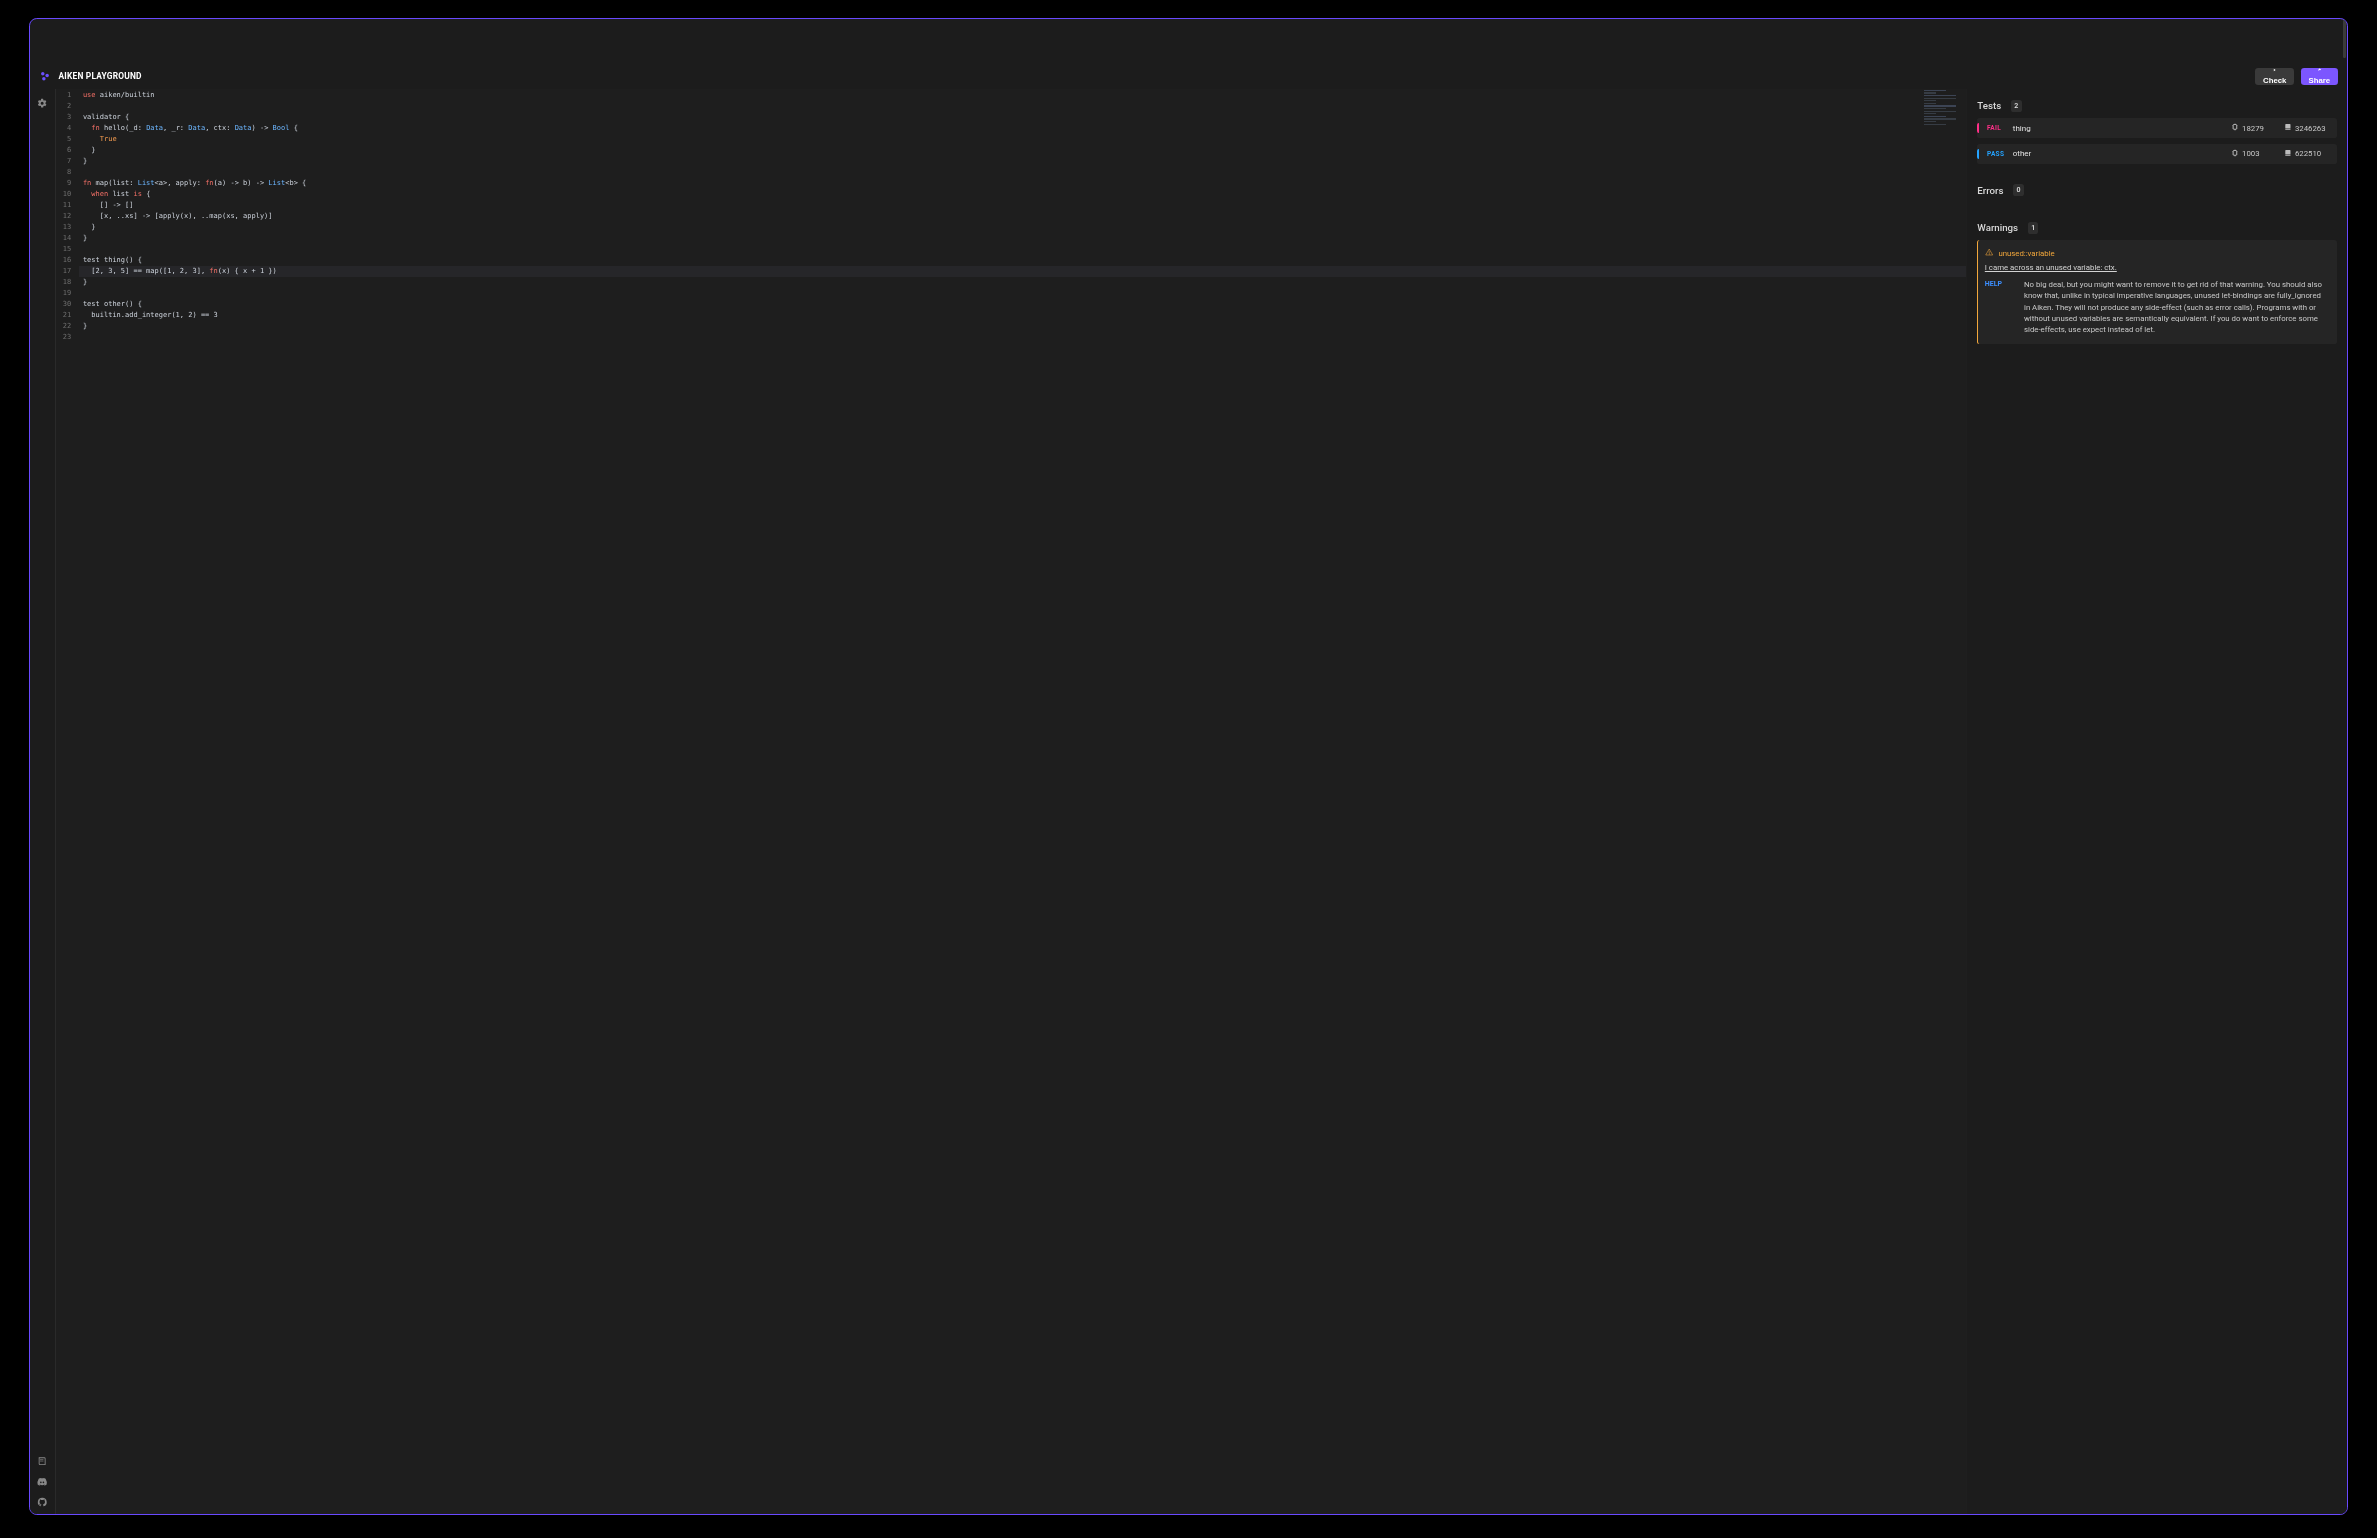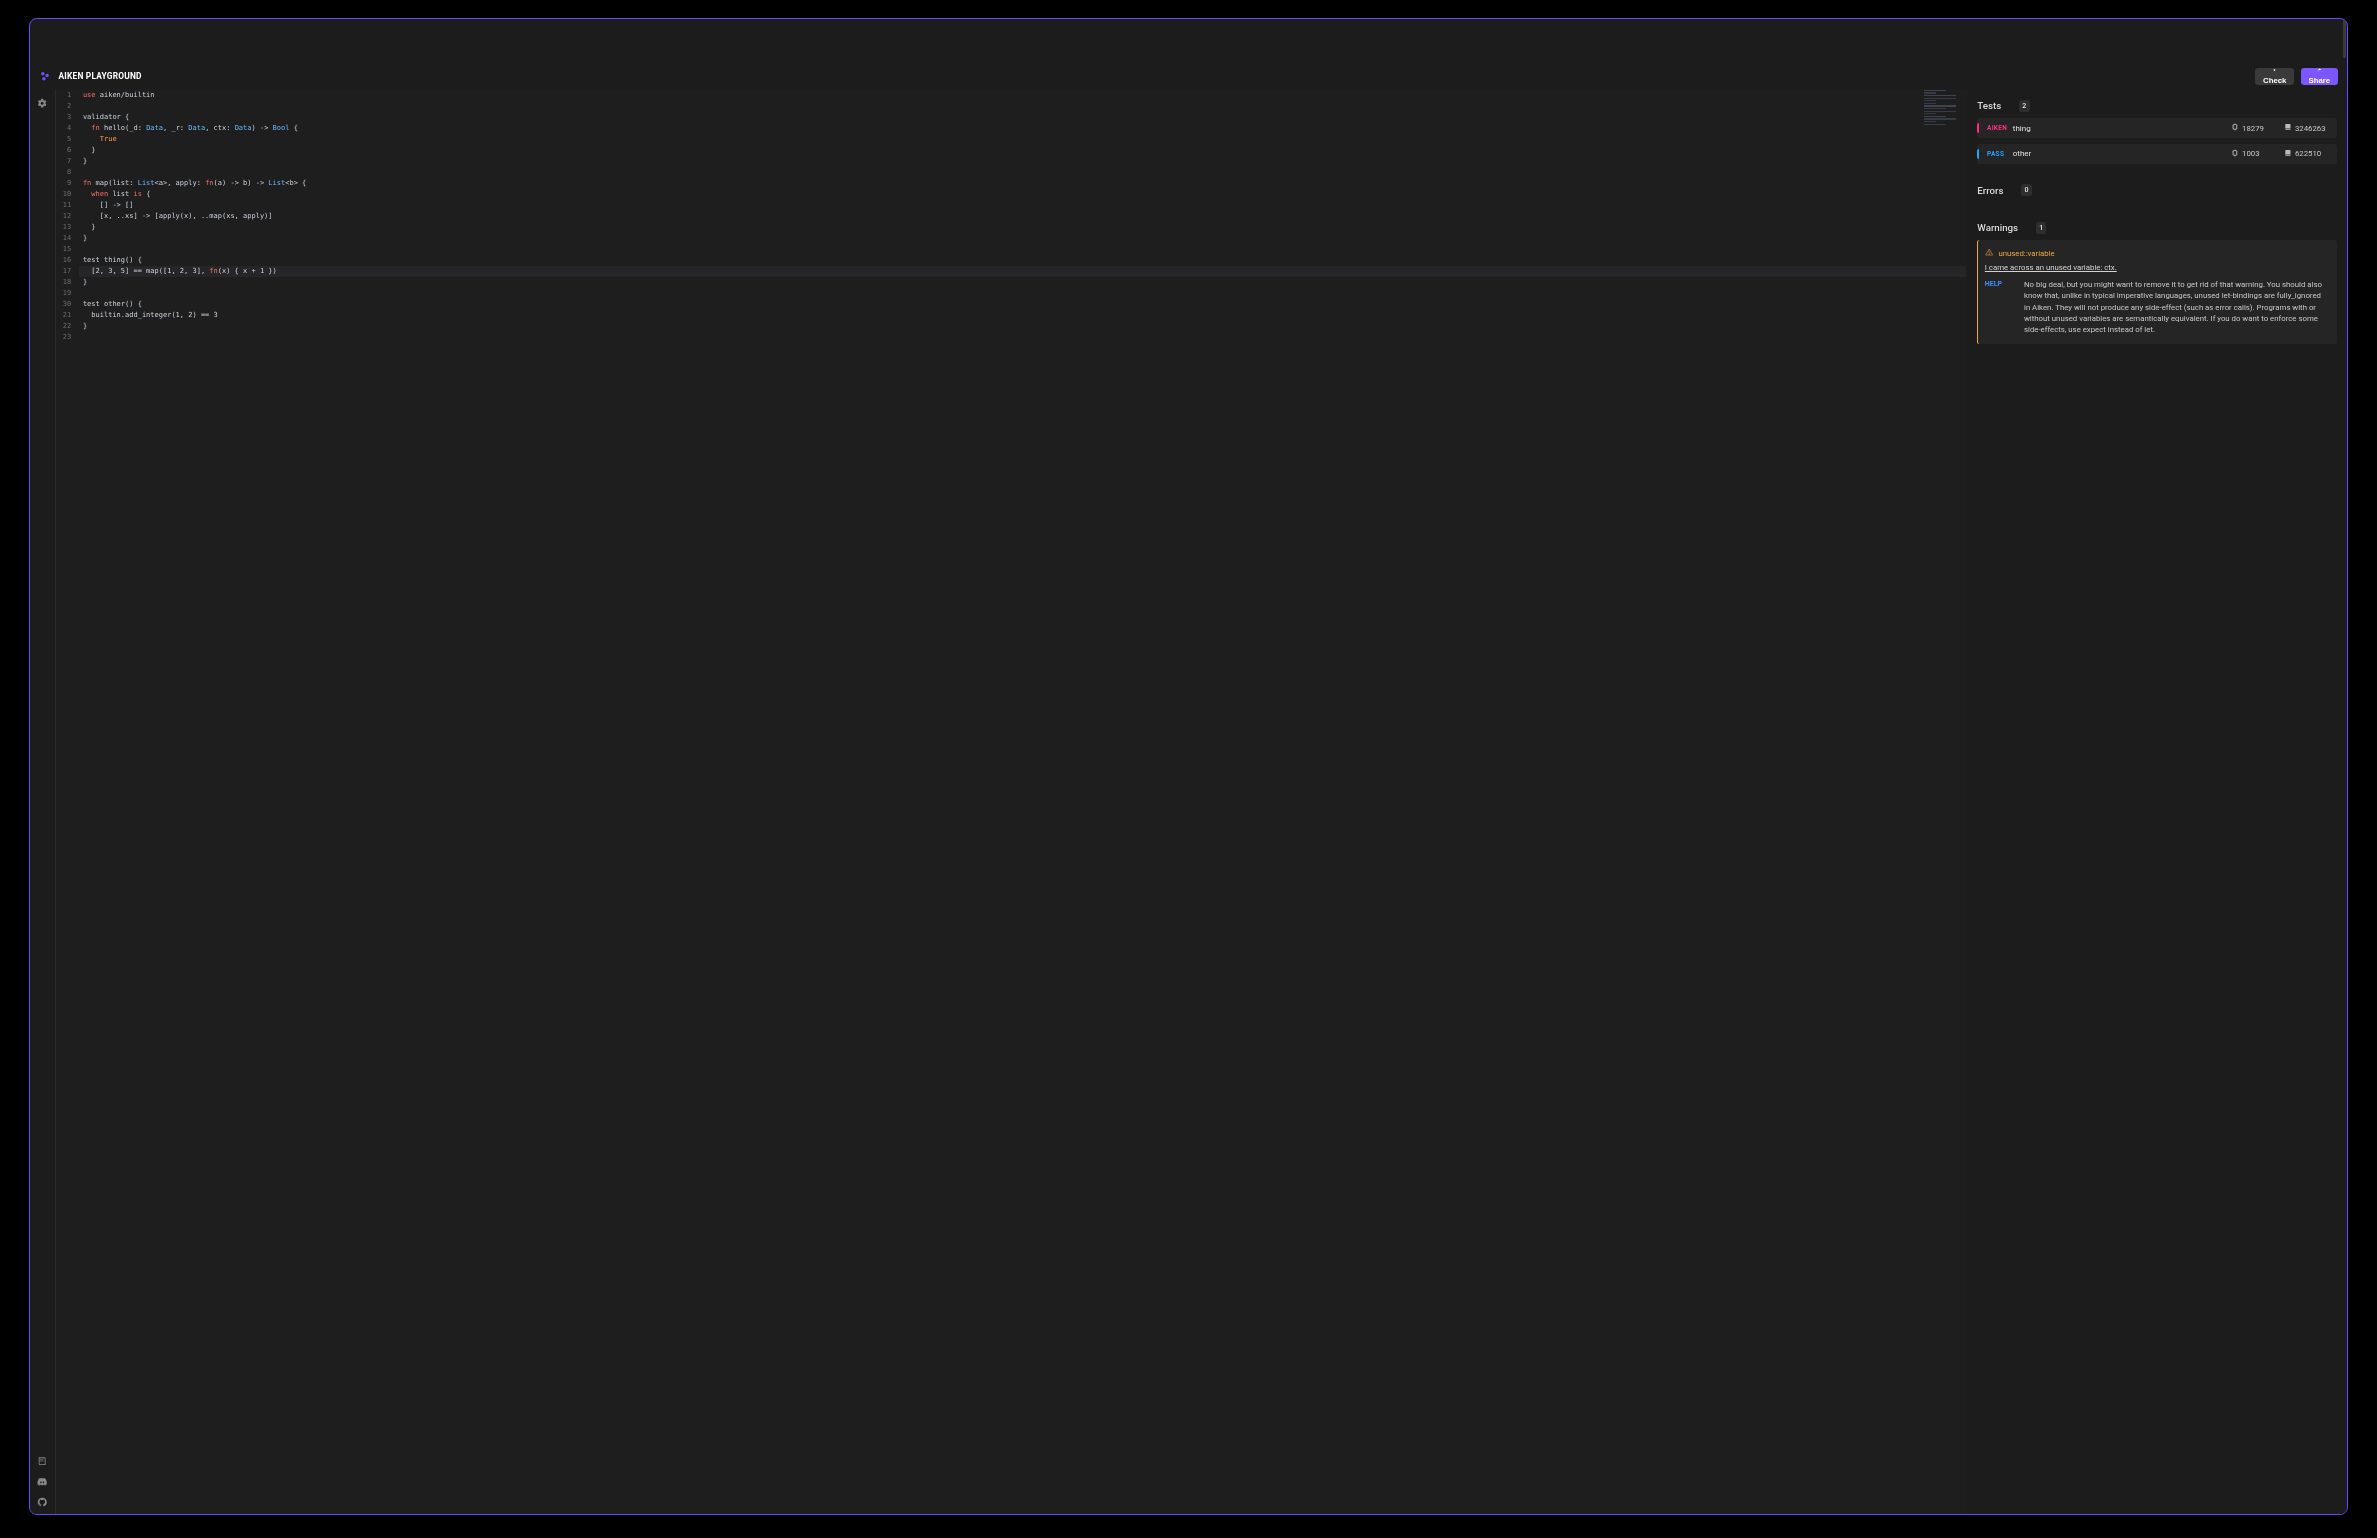--- a/index.html
+++ b/index.html
@@ -133,21 +133,21 @@
     background: #1c1c1c;
     border-left: 0.6px solid #1f1f1f;
     padding: 7.8px 10.3px;
     overflow: auto;
     color: #cdd3dc;
     font-size: 8.4px;
   }
   .section-head {
     display: flex;
     align-items: center;
-    gap: 18px;
+    gap: 10px;
     margin: 3.9px 0 6.5px;
   }
   .section-head h3 {
     font-weight: 500;
     font-size: 9.7px;
     color: #d8d8d8;
   }
   .badge {
     background: #2e2e2e;
     color: #ddd;
@@ -342,21 +342,21 @@
     <div class="right-pane">
       <div class="right-pane-inner">
 
         <div class="section-head">
           <h3>Tests</h3>
           <span class="badge">2</span>
         </div>
         <div id="tests-list">
             <div class="test-row">
               <div class="stripe fail"></div>
-              <span class="status-tag fail">AIKEN</span>
+              <span class="status-tag fail">FAIL</span>
               <span class="test-name">thing</span>
               <span class="test-spacer"></span>
               <span class="metric">
                 <span><svg viewBox="0 0 24 24">
                     <path d="M9 2h2v2h2V2h2v2h1a2 2 0 0 1 2 2v1h2v2h-2v2h2v2h-2v2h2v2h-2v1a2 2 0 0 1-2 2h-1v2h-2v-2h-2v2H9v-2H8a2 2 0 0 1-2-2v-1H4v-2h2v-2H4v-2h2V9H4V7h2V6a2 2 0 0 1 2-2h1Zm-1 4v12h8V6Z"></path>
                   </svg></span>
                 <span>18279</span>
               </span>
               <span class="metric">
                 <span><svg viewBox="0 0 24 24">

